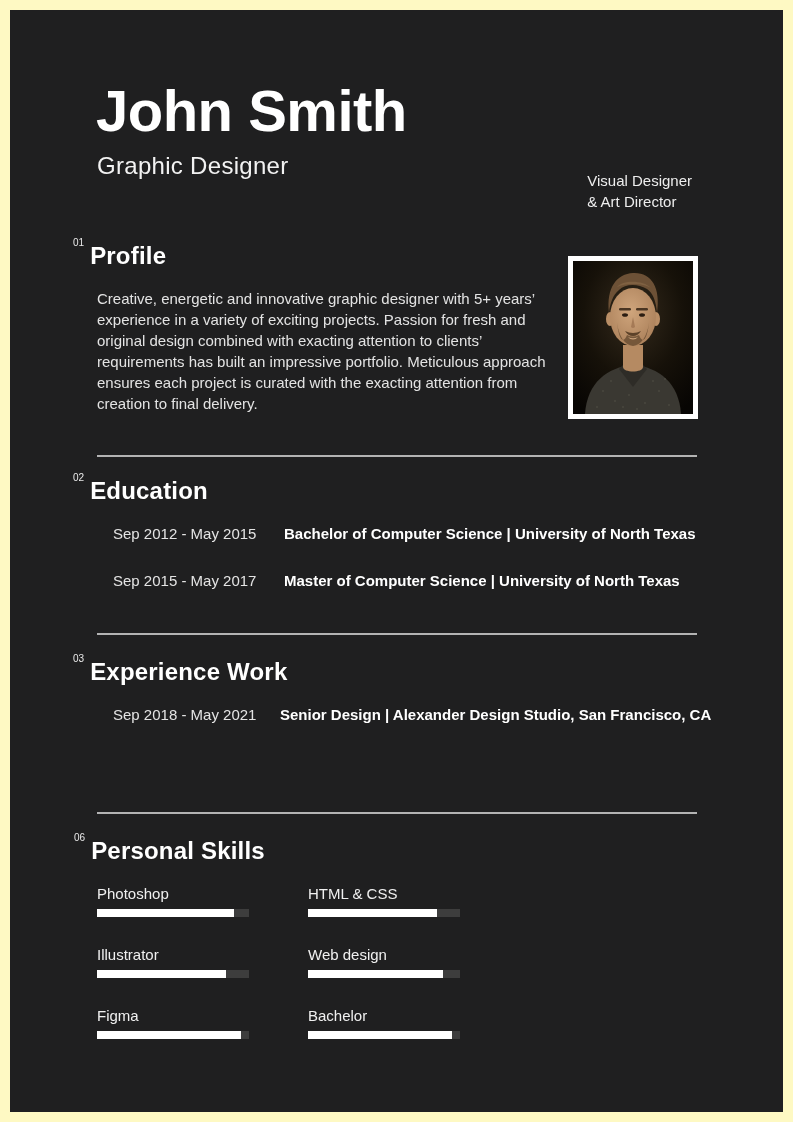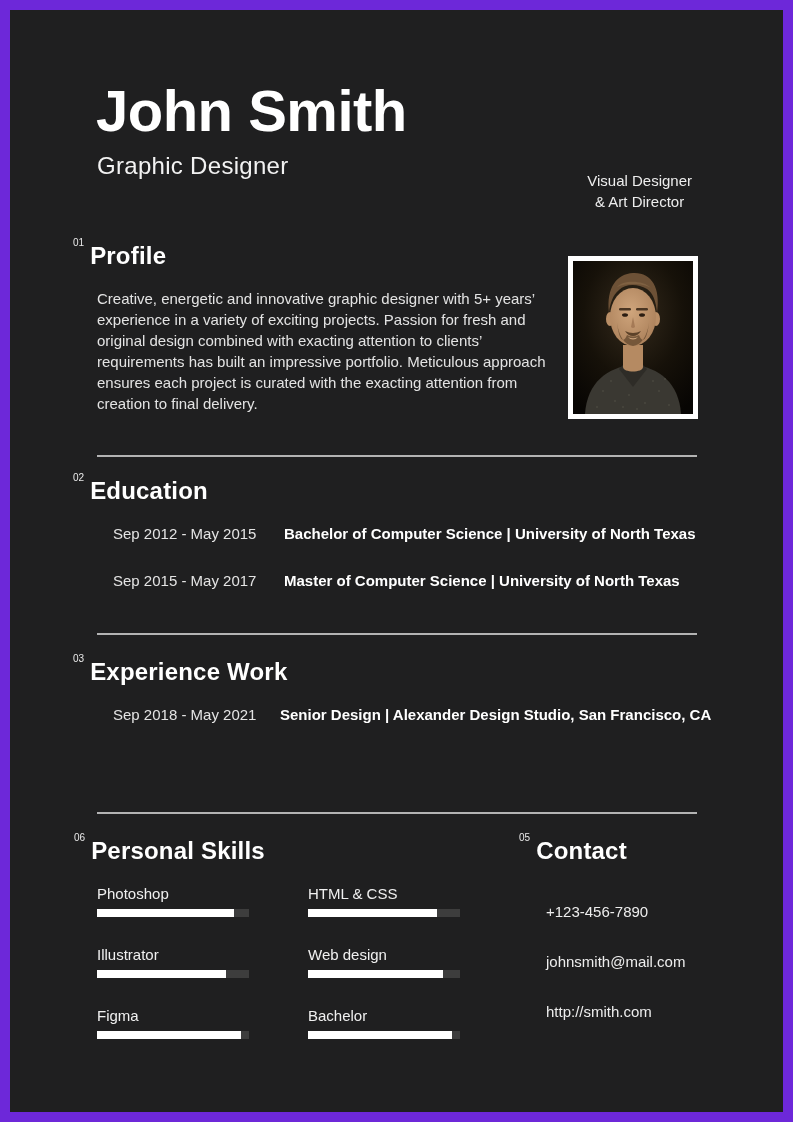--- a/index.html
+++ b/index.html
@@ -1,24 +1,24 @@
 <!DOCTYPE html>
 <html><head>
 <meta charset="utf-8">
 <style>
   * { margin:0; padding:0; box-sizing:border-box; }
   html,body { background:#0d0d0d; }
   body { width:793px; height:1122px; font-family:"Liberation Sans", sans-serif; position:relative; }
-  .page { position:absolute; inset:0; background:#6d28d9; padding:10px; }
+  .page { position:absolute; inset:0; background:#fef9c3; padding:10px; }
   .inner { position:relative; width:773px; height:1102px; background:#1f1f20; overflow:hidden; }
 
   
   .name { position:absolute; left:86px; top:72px; font-size:58px; font-weight:700; color:#ffffff; letter-spacing:-0.5px; line-height:1; }
   .role { position:absolute; left:87px; top:142px; font-size:24px; font-weight:400; color:#f2f2f2; letter-spacing:0.3px; }
-  .tagline { position:absolute; right:91px; top:160px; text-align:center; font-size:15px; line-height:21px; color:#ededed; }
+  .tagline { position:absolute; right:91px; top:160px; text-align:left; font-size:15px; line-height:21px; color:#ededed; }
 
   
   .sec { position:absolute; }
   .sec-head { display:flex; align-items:flex-start; }
   .sec-num { font-size:10px; color:#e9e9e9; margin-right:6px; transform:translateY(-4px); font-weight:400; }
   .sec-head h2 { font-size:24px; line-height:29px; font-weight:700; color:#ffffff; letter-spacing:0.2px; }
 
   
   .profile { left:63px; top:231px; }
   .profile p { margin:18px 0 0 24px; width:452px; font-size:15px; line-height:21px; color:#e3e3e3; }
@@ -208,26 +208,15 @@
         </div>
         <div class="skill">
           <div class="skill-label">Bachelor</div>
           <div class="skill-bar">
               <div class="skill-fill" style="width: 95%;"></div>
             </div>
         </div>
       </div>
     </section>
 
-    <section class="sec contact">
-      <div class="sec-head">
-        <span class="sec-num">05</span>
-        <h2>Contact</h2>
-      </div>
-      <div class="contact-items">
-        <div class="contact-item">+123-456-7890</div>
-        <div class="contact-item">johnsmith@mail.com</div>
-        <div class="contact-item">http://smith.com</div>
-      </div>
-    </section>
 
   </div>
 </div>
 
 </body></html>

